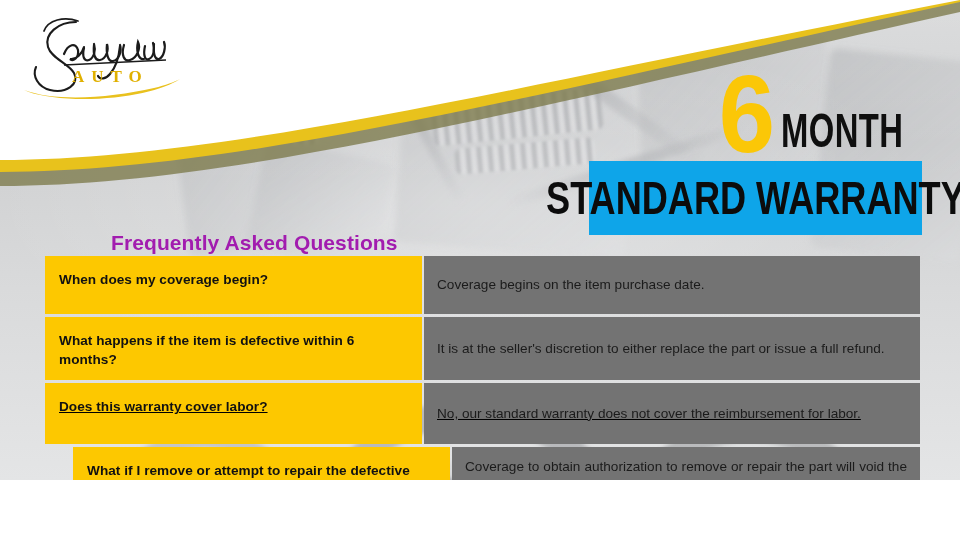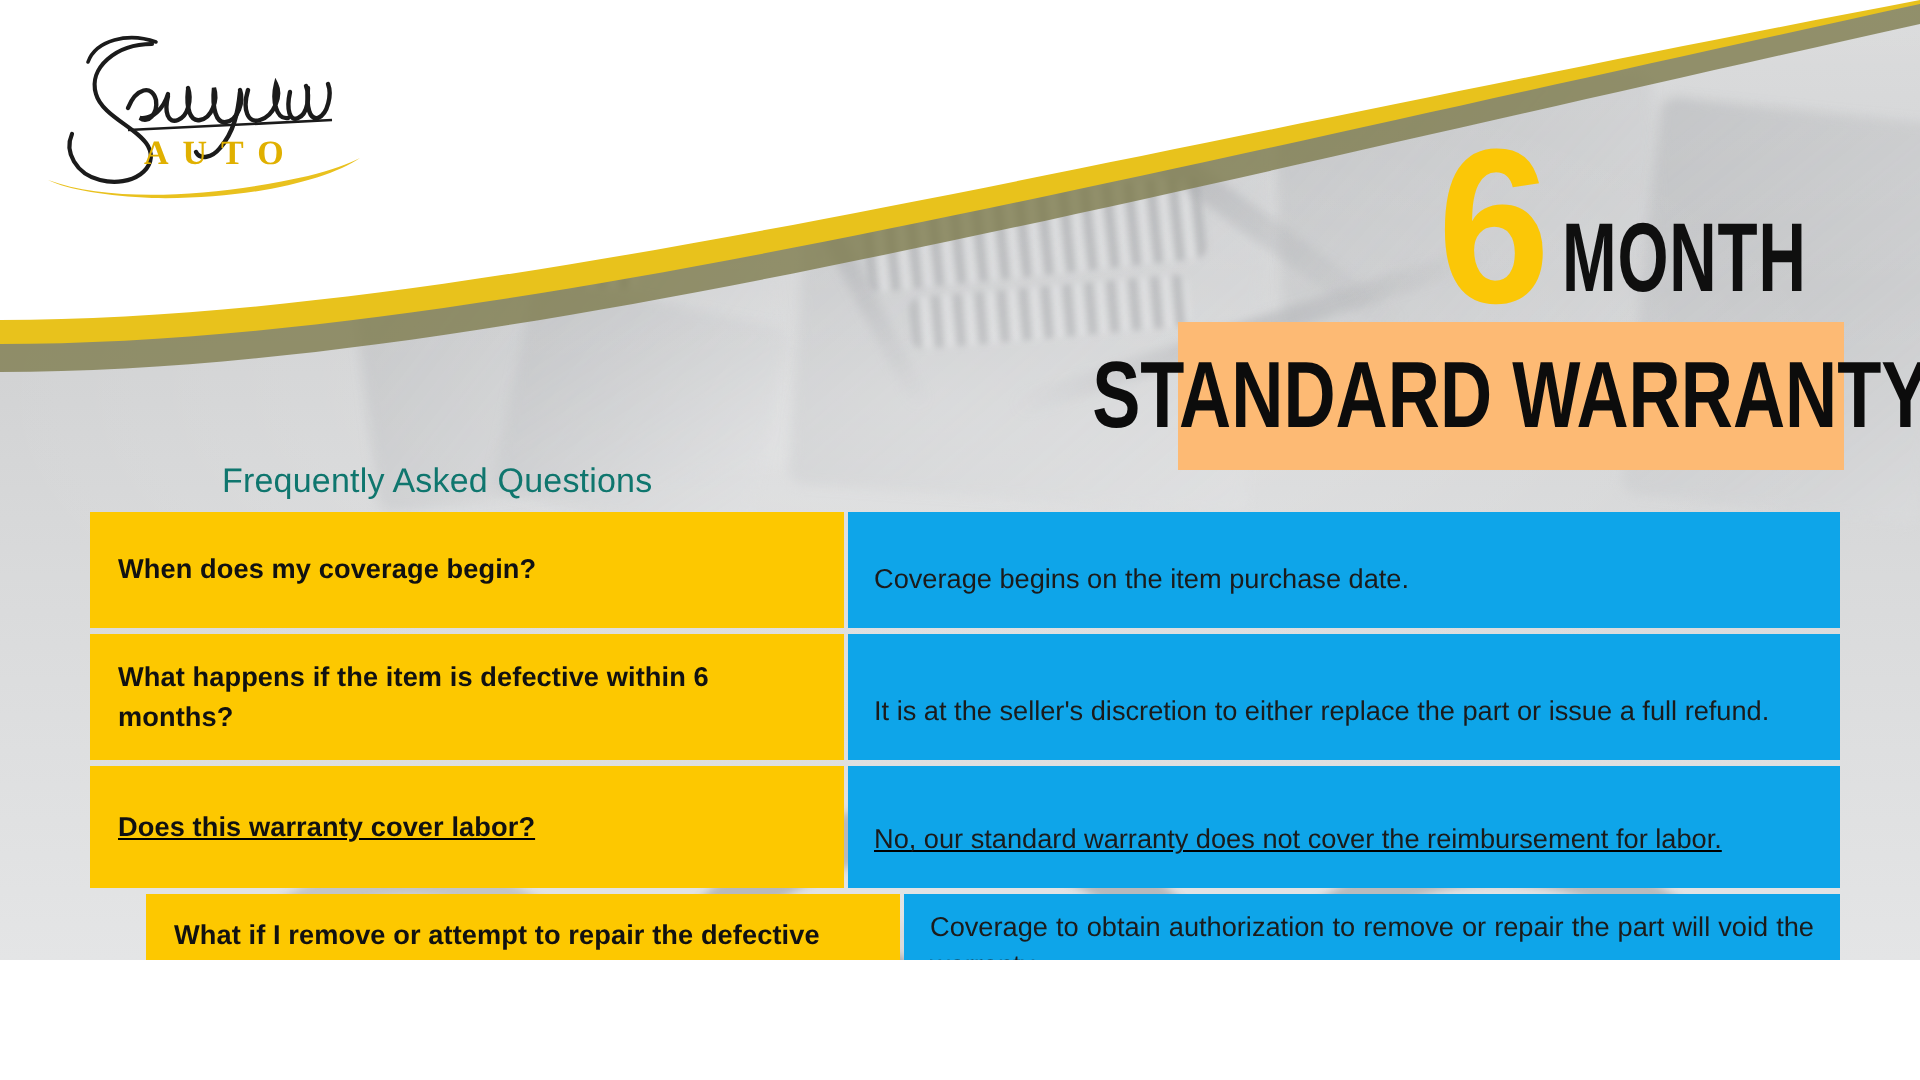--- a/index.html
+++ b/index.html
@@ -135,43 +135,43 @@
     margin-left: 8px;
     margin-bottom: 8px;
     white-space: nowrap;
   }
 
   
   .warranty-banner {
     position: absolute;
     left: 589px; top: 161px;
     width: 333px; height: 74px;
-    background: #fdba74;
+    background: #0ea5e9;
     display: flex;
     align-items: center;
     justify-content: center;
   }
   .warranty-banner span {
     font-family: "Liberation Sans Narrow", "Liberation Sans", sans-serif;
     font-weight: 700;
     font-size: 42px;
     line-height: 1;
     color: #0c0c0c;
     letter-spacing: 0px;
     white-space: nowrap;
     transform: scaleX(0.86) scaleY(1.12);
   }
 
   
   .faq-heading {
     position: absolute;
     left: 111px; top: 231px;
-    font-size: 17px;
-    font-weight: 400;
-    color: #0f766e;
+    font-size: 21px;
+    font-weight: 700;
+    color: #a21caf;
     letter-spacing: 0.1px;
     white-space: nowrap;
   }
 
   
   .faq-table {
     position: absolute;
     left: 45px; top: 256px;
     width: 875px;
   }
@@ -181,35 +181,34 @@
     margin-bottom: 3px;
   }
   .faq-row:last-child { margin-bottom: 0; padding-left: 28px; }
 
   .q-cell {
     width: 377px;
     flex: 0 0 377px;
     background: #fdc800;
     padding: 14px 16px 14px 14px;
     display: flex;
-    align-items: center;
   }
   .q-cell span {
     font-size: 13.6px;
     font-weight: 700;
     color: #111111;
     line-height: 1.42;
     letter-spacing: 0.05px;
   }
   .a-cell {
     flex: 1 1 auto;
-    background: #0ea5e9;
+    background: #737373;
     padding: 14px 13px 14px 13px;
     display: flex;
-    align-items: flex-end;
+    align-items: center;
     margin-left: 2px;
   }
   .a-cell span {
     font-size: 13.6px;
     font-weight: 400;
     color: #1b1b1b;
     line-height: 1.44;
     text-align: justify;
     display: block;
     width: 100%;

